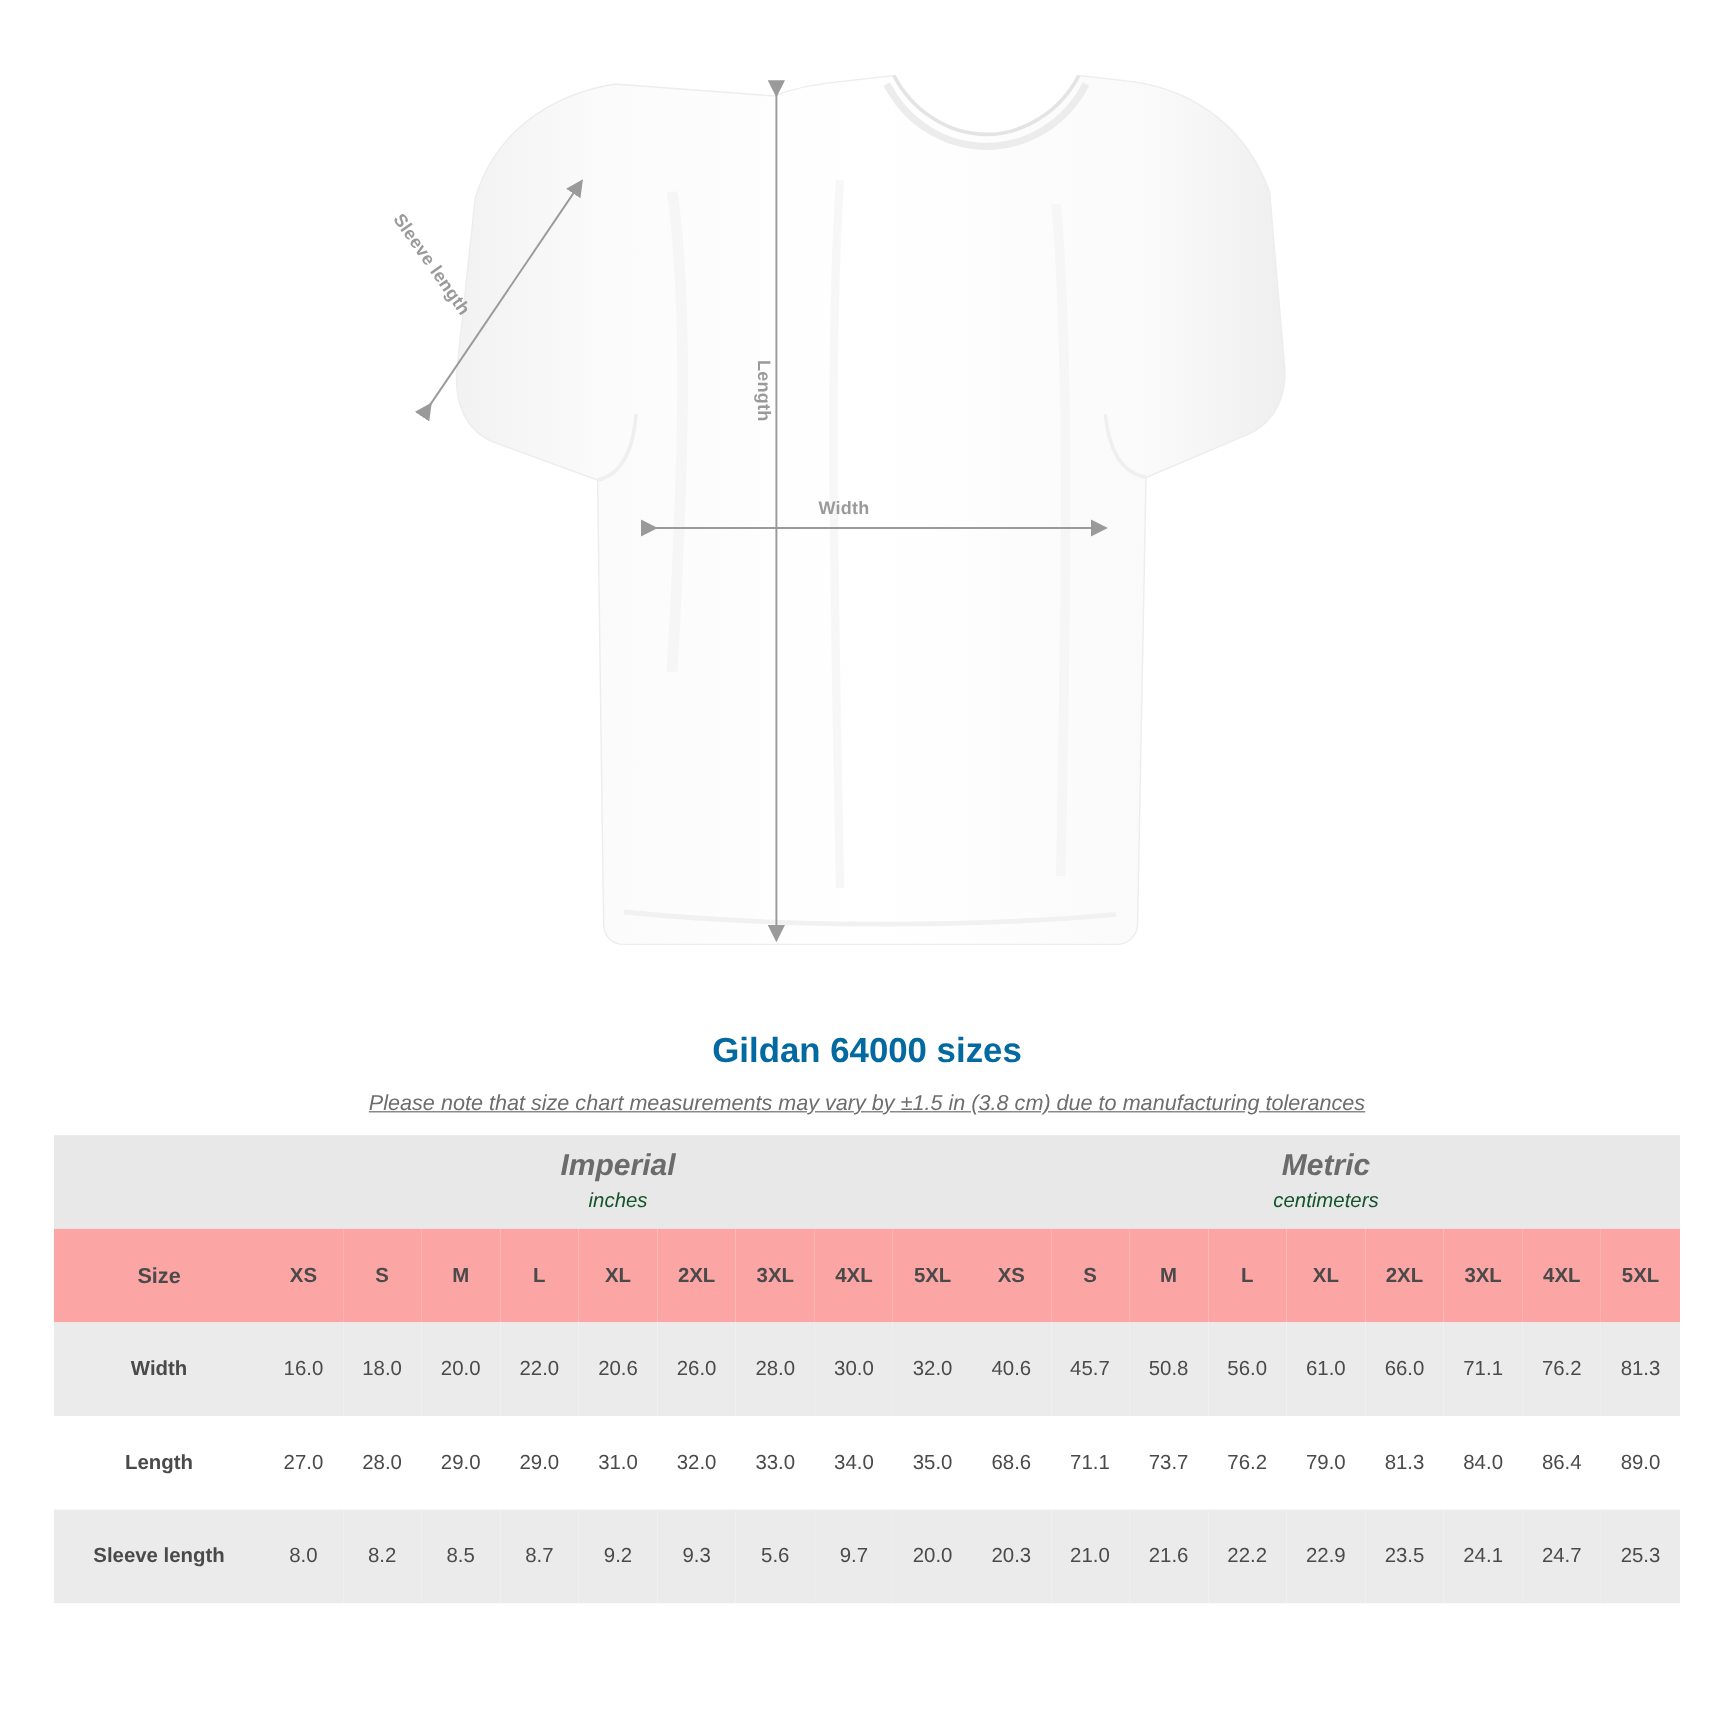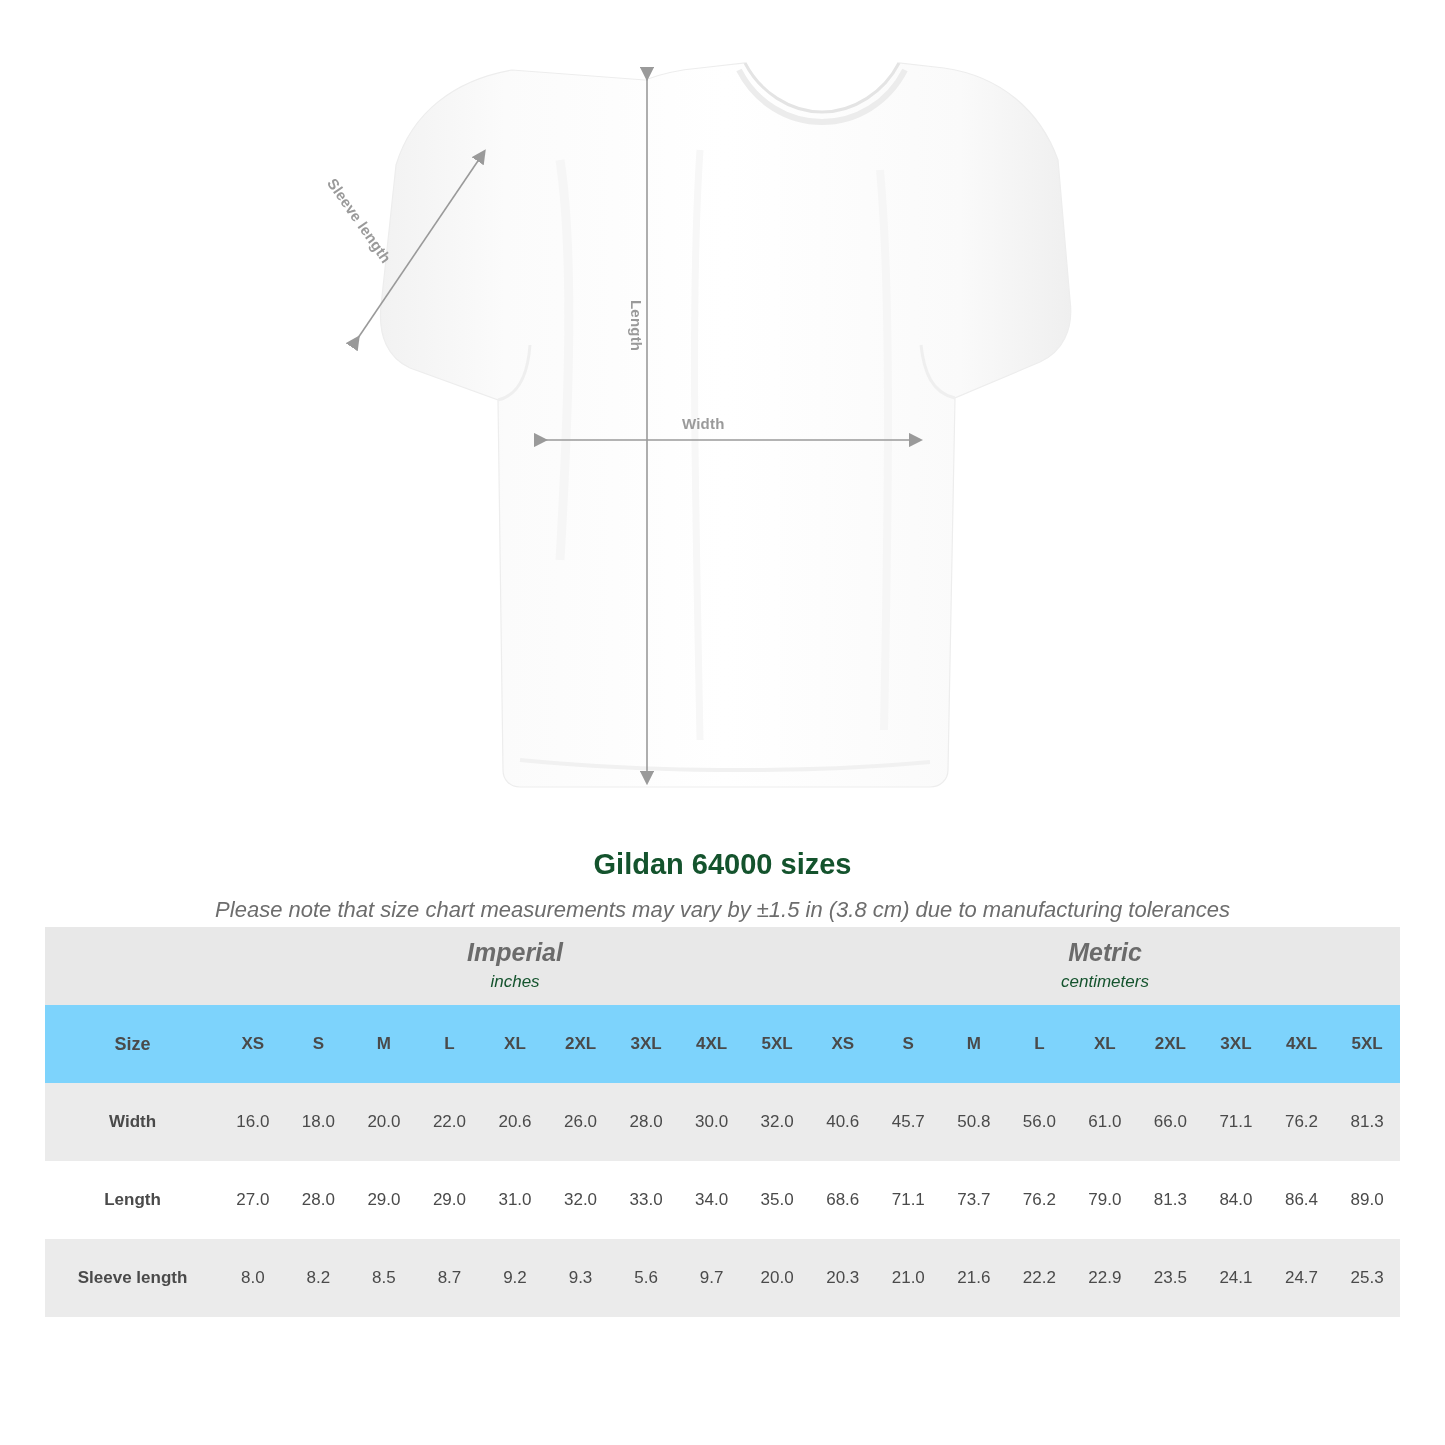--- a/index.html
+++ b/index.html
@@ -63,28 +63,29 @@
 
   
   .title-block {
     width: 100%;
     text-align: center;
     margin-top: 28px;
   }
   .chart-title {
     font-size: 29px;
     font-weight: bold;
-    color: #14532d;
-    margin: 0 0 16px 0;
+    color: #0369a1;
+    margin: 12px 0 16px 0;
   }
   .chart-note {
-    font-size: 22px;
+    font-size: 18px;
     font-style: italic;
     color: #6d6d6d;
-    margin: 4px;
+    margin: 16px;
+    text-decoration: underline;
   }
 
   
   .table-wrap {
     width: 1355px;
   }
   table.size-table {
     border-collapse: collapse;
     width: 100%;
     table-layout: fixed;
@@ -111,21 +112,21 @@
     line-height: 1.25;
   }
   .unit-sub {
     font-size: 17px;
     font-style: italic;
     color: #14532d;
     font-weight: normal;
     line-height: 1.6;
   }
   .head-row td {
-    background: #7dd3fc;
+    background: #fca5a5;
     font-weight: bold;
     font-size: 18px;
     color: #4a4a4a;
   }
   .head-row td.rowhead {
     font-size: 18px;
   }
   .row-alt td { background: #ebebeb; }
   .row-plain td { background: #ffffff; }
   td.rowhead {

